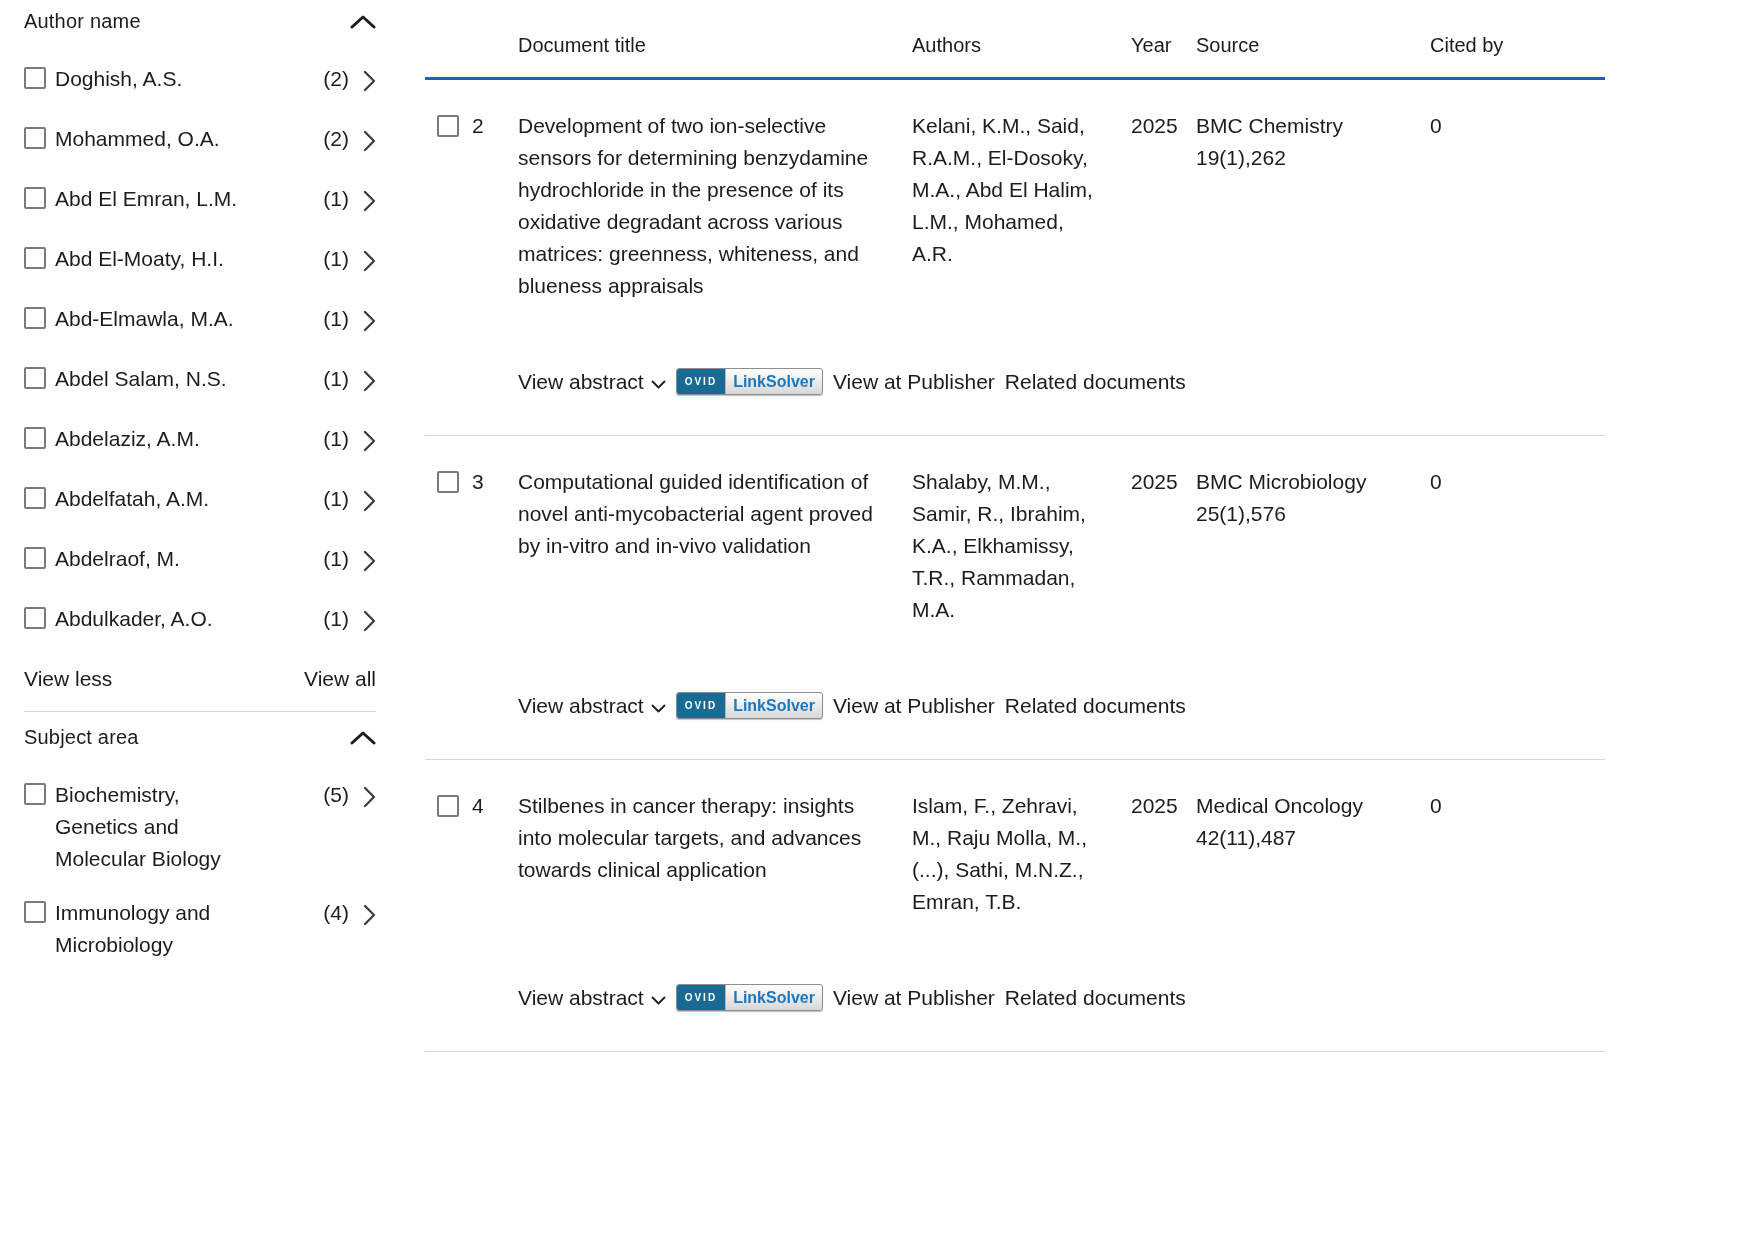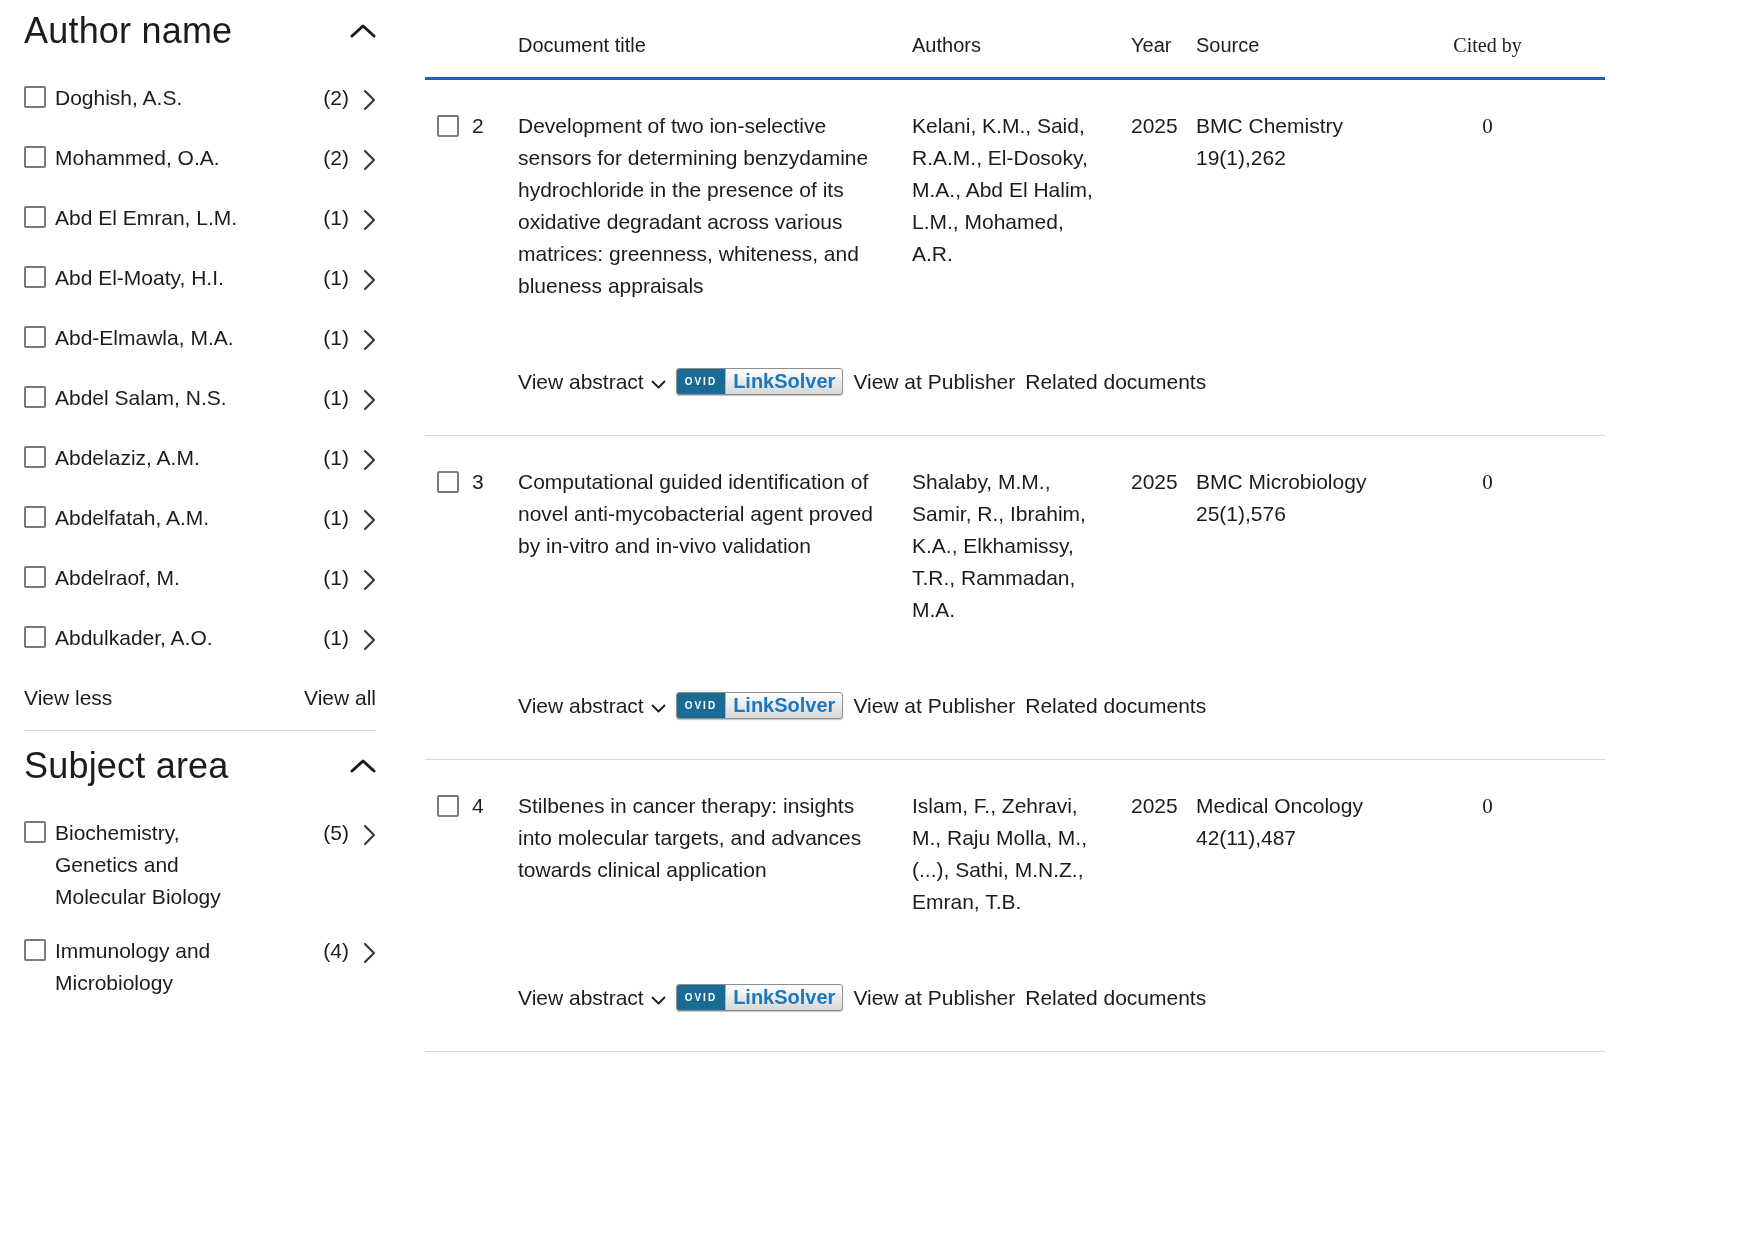--- a/index.html
+++ b/index.html
@@ -10,21 +10,21 @@
     font-family: "Liberation Sans", sans-serif;
     color: var(--text, #1c1c1c);
     position: relative;
     overflow: hidden;
   }
   a { color: inherit; text-decoration: none; cursor: pointer; }
 
   
   .sidebar { position: absolute; left: 24px; top: 6px; width: 352px; }
   .facet-head { display: flex; justify-content: space-between; align-items: center; margin: 4px 0 30px 0; }
-  .facet-title { font-size: 36px; font-weight: 400; margin: 0; letter-spacing: 0.2px; }
+  .facet-title { font-size: 20px; font-weight: 400; margin: 0; letter-spacing: 0.2px; }
   .chev-up svg { display: block; }
   .facet-list { list-style: none; margin: 0; padding: 0; }
   .fitem { display: flex; align-items: flex-start; margin-bottom: 22px; font-size: 21px; line-height: 32px; }
   .cb {
     width: 22px; height: 22px; flex: 0 0 auto;
     border: 2px solid var(--checkbox-border, #7a7a7a);
     border-radius: 2px; background: #fff; display: inline-block;
   }
   .fitem .cb { margin-top: 4px; margin-right: 9px; }
   .flabel { flex: 0 0 200px; }
@@ -34,21 +34,21 @@
   .facet-divider { border: none; border-top: 1px solid var(--divider-gray, #d8d8d8); margin: 16px 0 14px 0; }
 
   
   .results { position: absolute; left: 425px; top: 12px; width: 1180px; }
   .row-grid { display: grid; grid-template-columns: 93px 394px 219px 65px 234px 1fr; }
   .thead { padding: 22px 0 20px 0; border-bottom: 3px solid var(--header-rule-blue, #1e5eb7); font-size: 20px; }
   .c1 { display: flex; gap: 13px; padding-left: 12px; }
   .c2 { padding-right: 28px; }
   .c3 { padding-right: 22px; }
   .c5 { padding-right: 16px; }
-  .c6 { text-align: center; padding-right: 60px; font-family: Liberation Serif, serif; }
+  .c6 { text-align: left; padding-right: 60px; }
   .rrow { padding-top: 30px; border-bottom: 1px solid var(--divider-gray, #d8d8d8); }
   .rrow .row-grid { font-size: 21px; line-height: 32px; }
   .rrow .cb { margin-top: 5px; }
   .rnum { line-height: 32px; }
   .rtitle { color: inherit; }
 
   .actions { margin: 66px 0 40px 93px; display: flex; align-items: center; gap: 10px; font-size: 21px; }
   .act { display: inline-flex; align-items: center; white-space: nowrap; }
   .act .dd-chev { margin-left: 7px; margin-top: 3px; }
 
@@ -57,21 +57,21 @@
     border: 1px solid #8f8f8f; border-radius: 3px; overflow: hidden;
     background: linear-gradient(#ffffff, #d7d7d7);
     box-shadow: 0 1px 1px rgba(0,0,0,0.25);
   }
   .ovid-seg {
     background: var(--ovid-teal, #1a6b93); color: #ffffff;
     font-weight: bold; font-size: 10px; letter-spacing: 2px;
     display: flex; align-items: center; padding: 0 8px;
   }
   .lsolver-seg {
-    color: var(--linksolver-blue, #1b78c0); font-weight: bold; font-size: 20px;
+    color: var(--linksolver-blue, #1b78c0); font-weight: bold; font-size: 16px;
     display: flex; align-items: center; padding: 0 7px;
     border-left: 1px solid #b5b5b5;
   }
 </style>
 </head>
 <body>
 
 <aside class="sidebar">
 
   <section>

